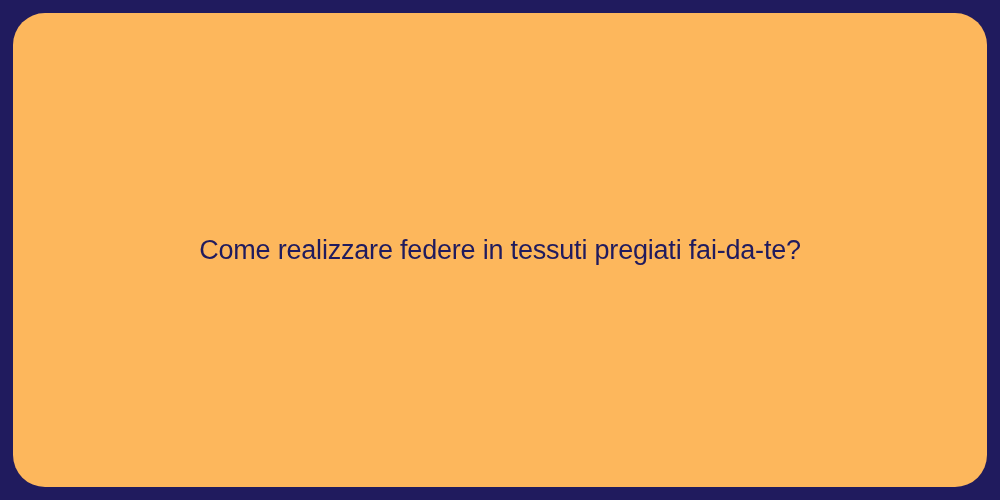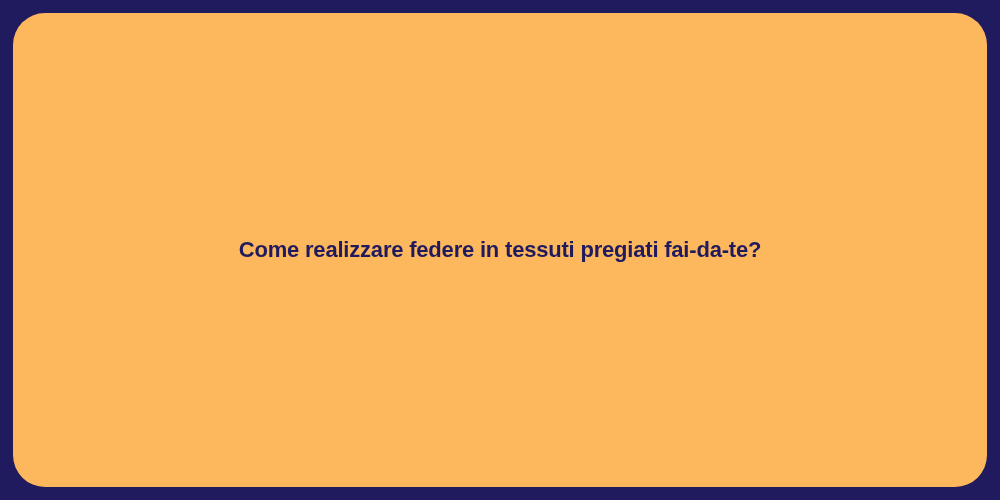--- a/index.html
+++ b/index.html
@@ -40,22 +40,22 @@
     text-align: center;
     overflow: hidden;
   }
 
   
   .hero-title {
     margin: 0;
     padding: 0 48px;
     color: #201b5e;
     font-family: "Liberation Sans", sans-serif;
-    font-size: 22px;
-    font-weight: 700;
+    font-size: 27px;
+    font-weight: 400;
     line-height: 1.35;
     letter-spacing: -0.2px;
     white-space: nowrap;
   }
 </style>
 </head>
 <body>
 
 <div class="hero-frame">
 

